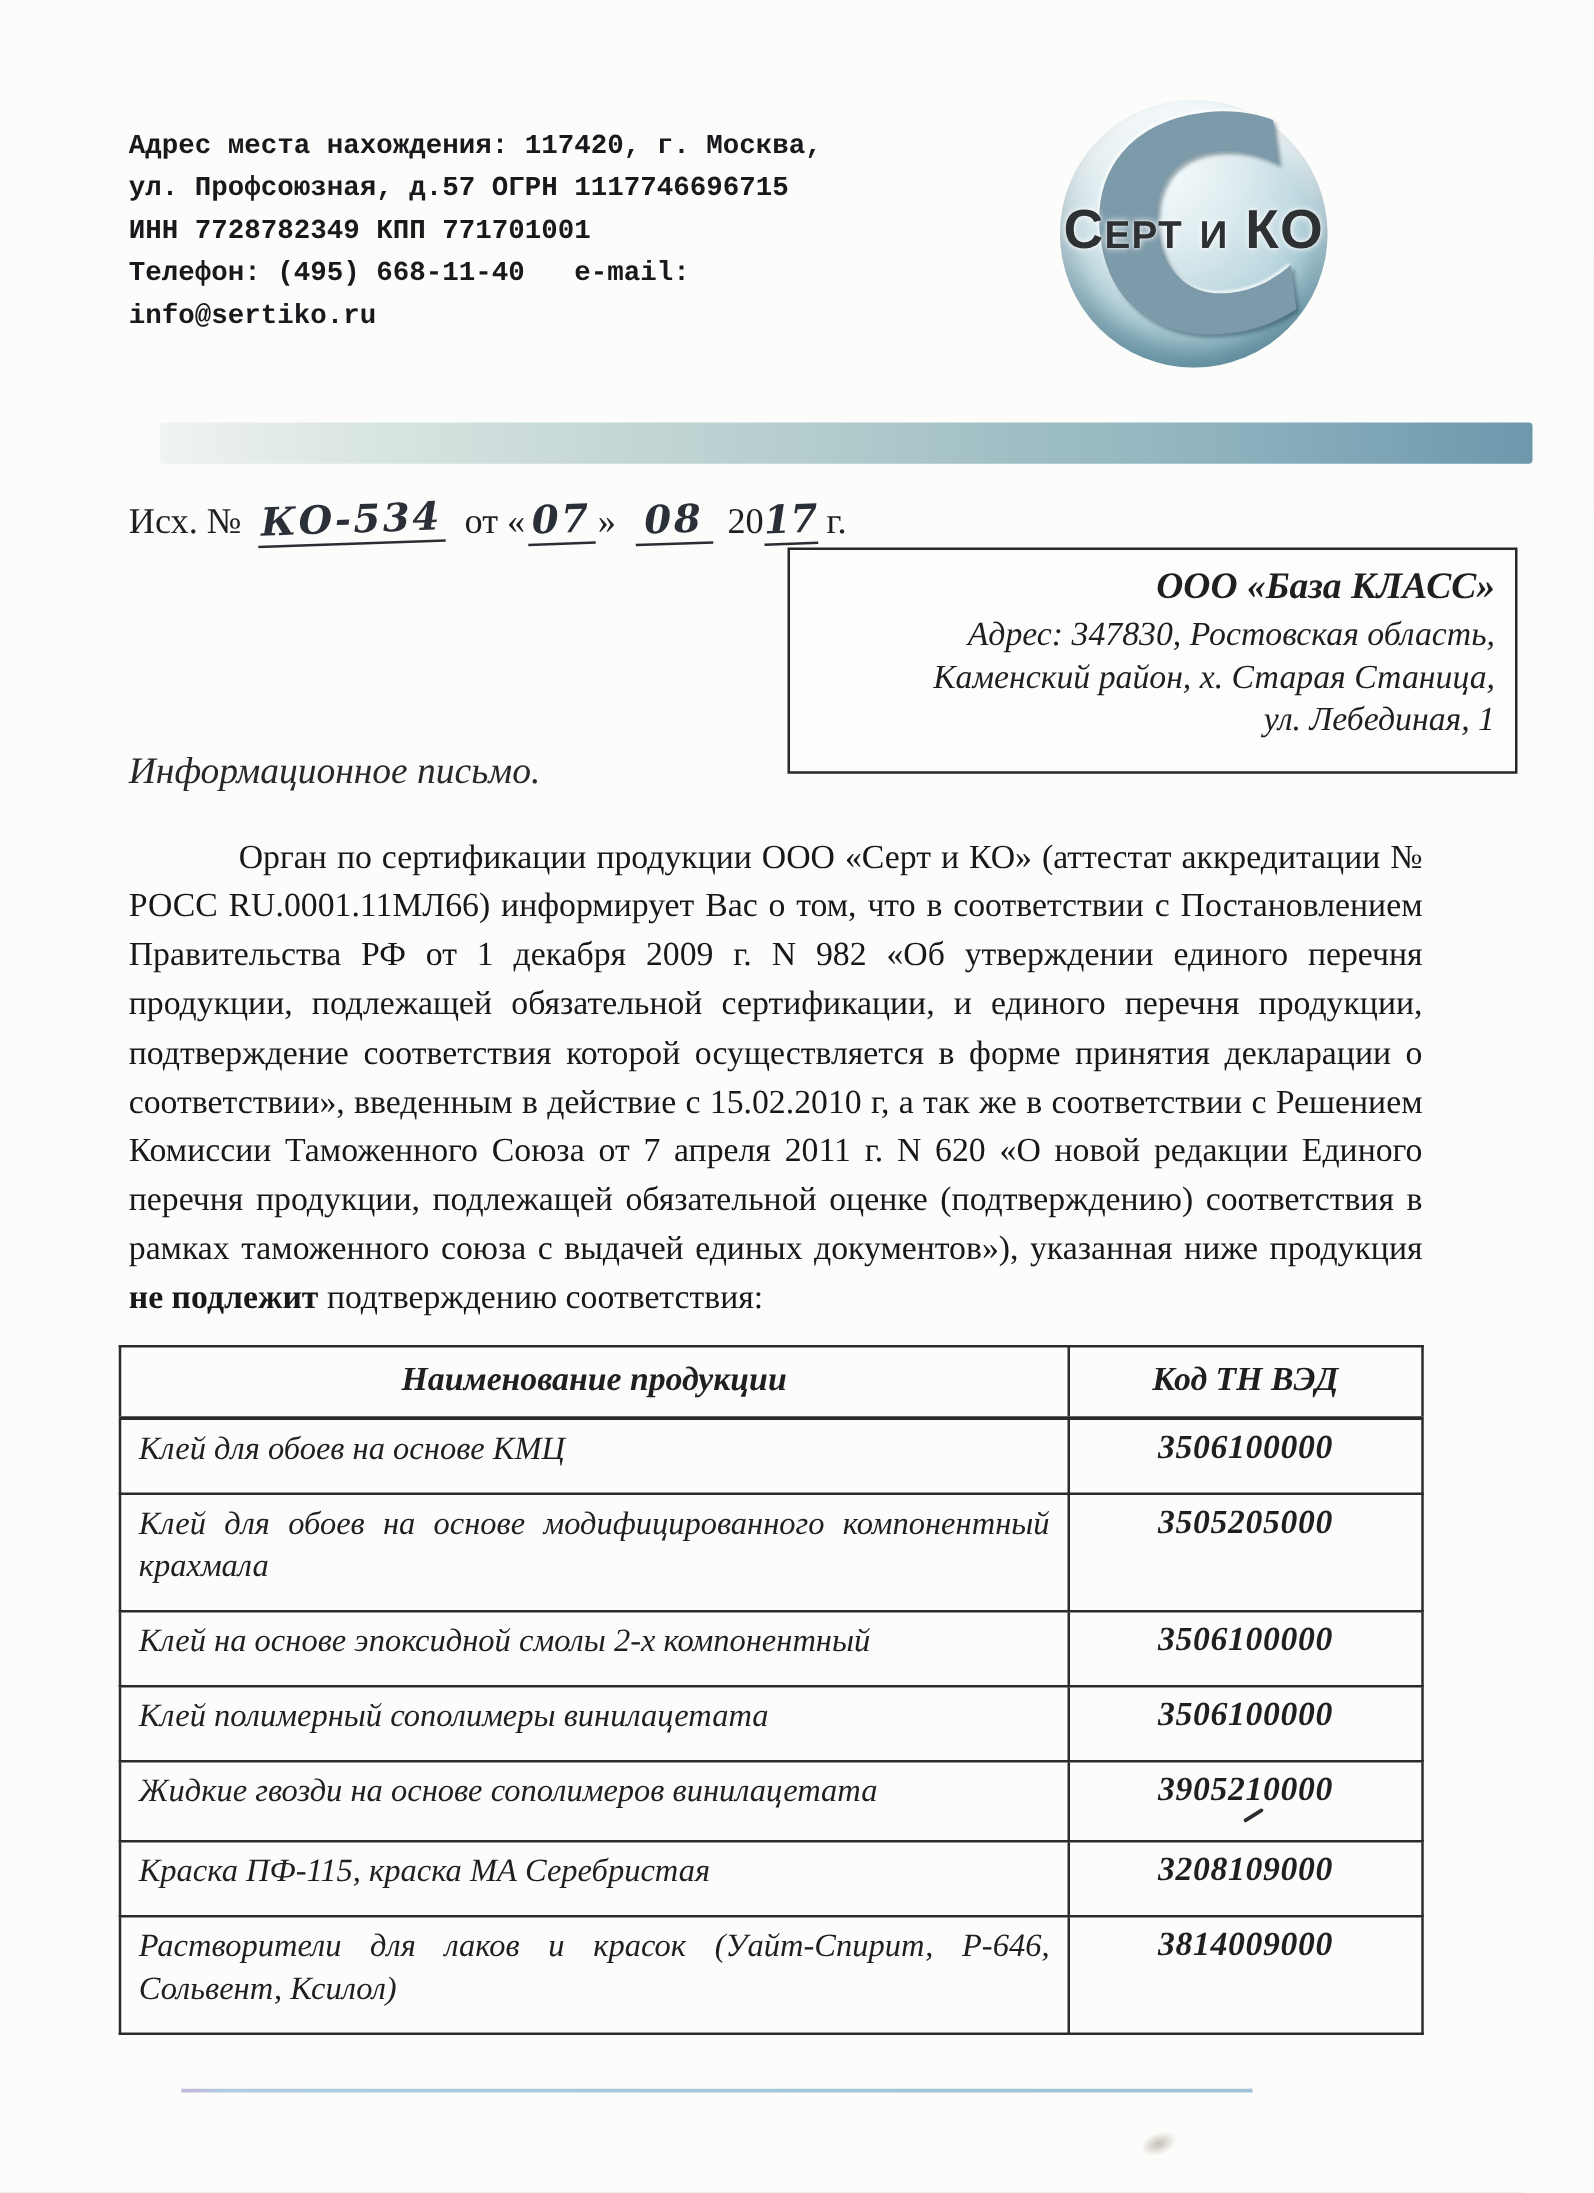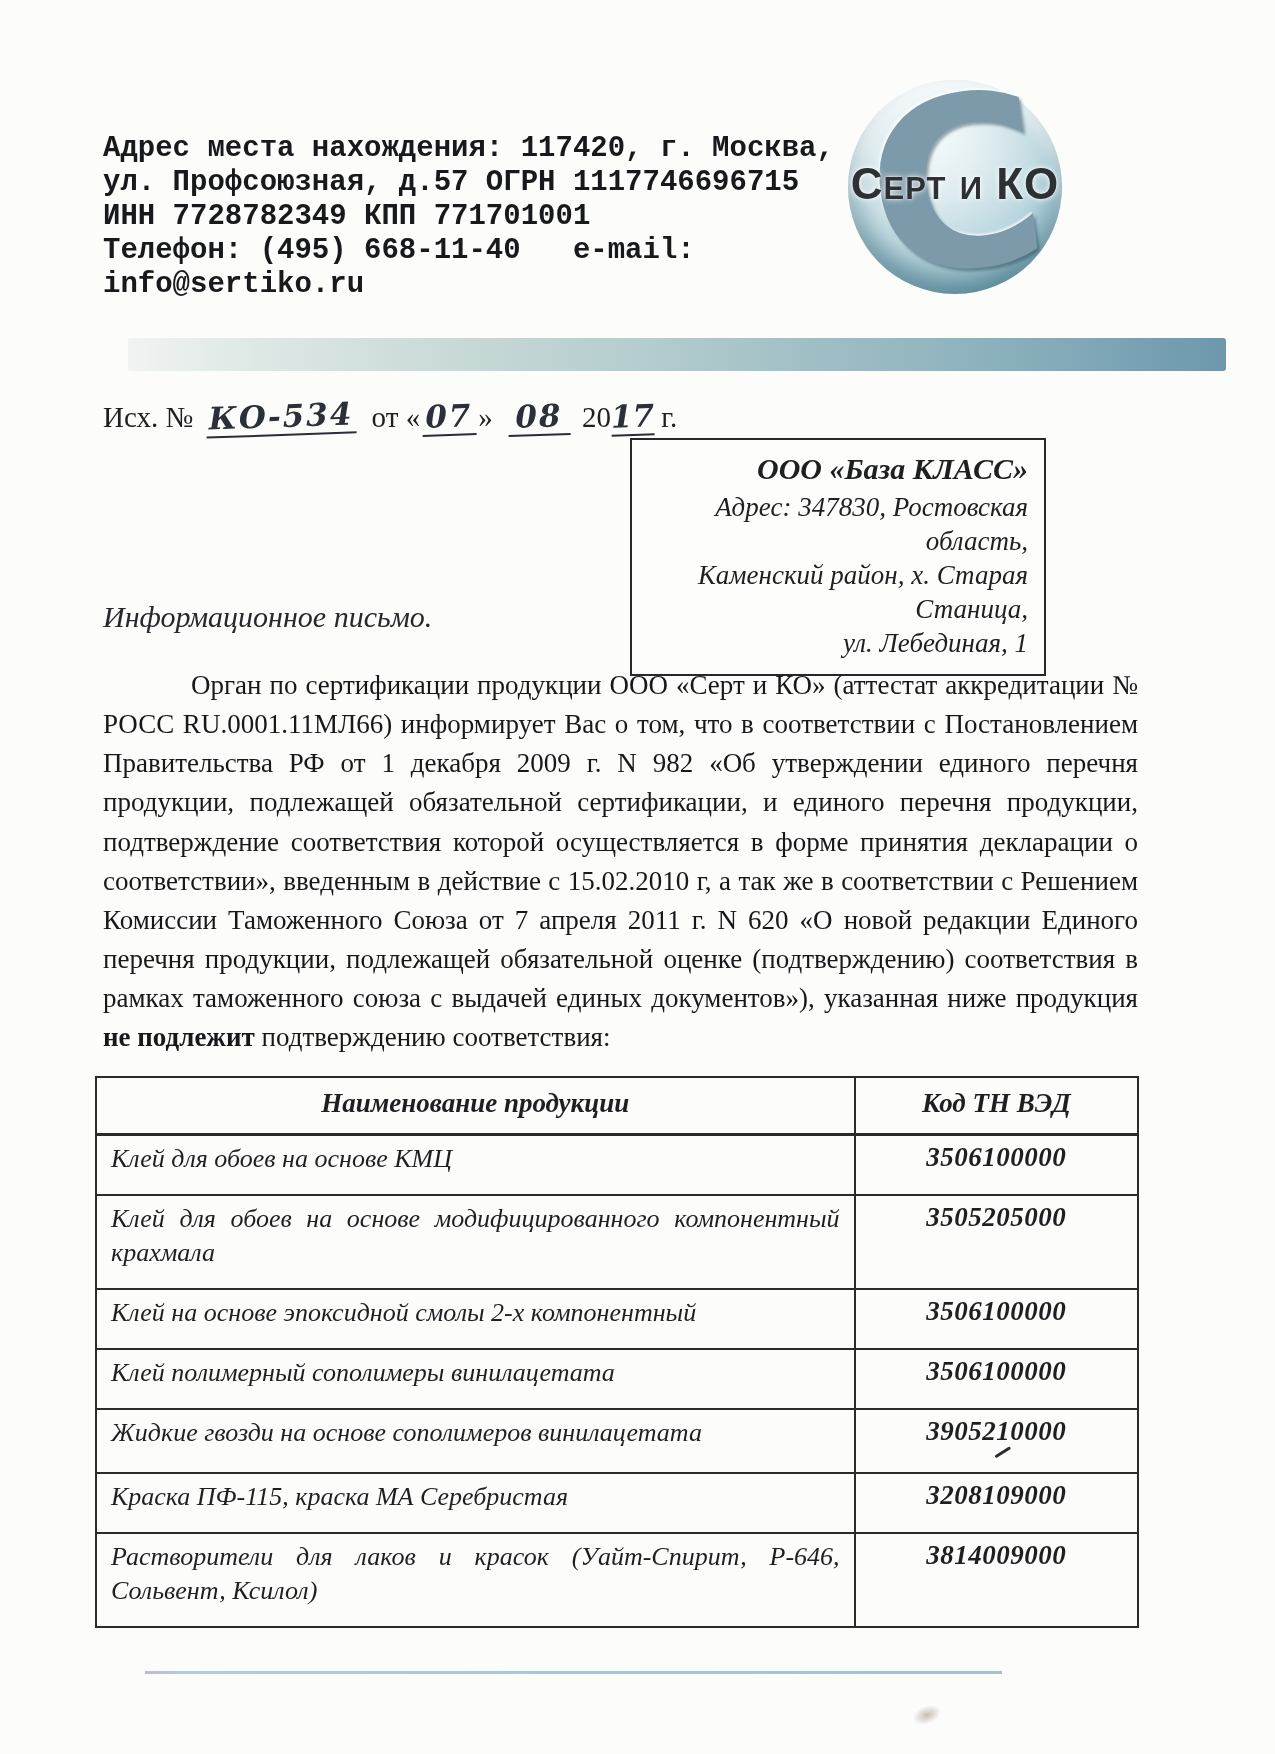--- a/index.html
+++ b/index.html
@@ -10,22 +10,22 @@
     background: #fcfcfb;
     overflow: hidden;
     color: #1d1f21;
     font-family: "Liberation Serif", serif;
   }
 
   
   .letterhead {
     position: absolute; left: 103px; top: 100px; width: 640px;
     font-family: "Liberation Mono", monospace;
-    font-weight: bold; font-size: 29px; line-height: 34px;
-    color: #17191c; white-space: pre; margin-top: 32px;
+    font-weight: bold; font-size: 22px; line-height: 34px;
+    color: #17191c; white-space: pre;
   }
 
   
   .logo { position: absolute; left: 848px; top: 80px; width: 214px; height: 214px; }
   .logo-sphere {
     position: absolute; inset: 0; border-radius: 50%;
     background: radial-gradient(circle at 38% 26%, #f6fbfc 0%, #e0edf0 28%, #c2dbe2 52%, #a3c8d3 72%, #7aa6b5 90%, #527e8f 100%);
     box-shadow: inset 0 -16px 24px rgba(25, 75, 95, 0.45), inset 0 12px 16px rgba(255,255,255,0.85);
   }
   .logo-c {
@@ -68,23 +68,23 @@
     letter-spacing: 2px;
   }
   .u { border-bottom: 2px solid #2a2e34; text-align: center; }
   .num { min-width: 150px; margin: 0 8px 0 6px; }
   .day { min-width: 54px; margin: 0 2px; }
   .month { min-width: 62px; margin: 0 12px 0 8px; }
   .yr { letter-spacing: 0; }
 
   
   .recipient {
-    position: absolute; left: 630px; top: 438px; width: 416px;
+    position: absolute; left: 630px; top: 438px; width: 584px;
     border: 2px solid #26282b;
-    padding: 12px 16px 14px 16px;
+    padding: 12px 16px 25px 16px;
     box-sizing: border-box;
     text-align: right;
     background: #fdfdfc;
   }
   .recipient-name { font-style: italic; font-weight: bold; font-size: 30px; margin-bottom: 4px; }
   .addr-line { font-style: italic; font-size: 27px; line-height: 34px; }
 
   
   .subject {
     position: absolute; left: 103px; top: 600px;

